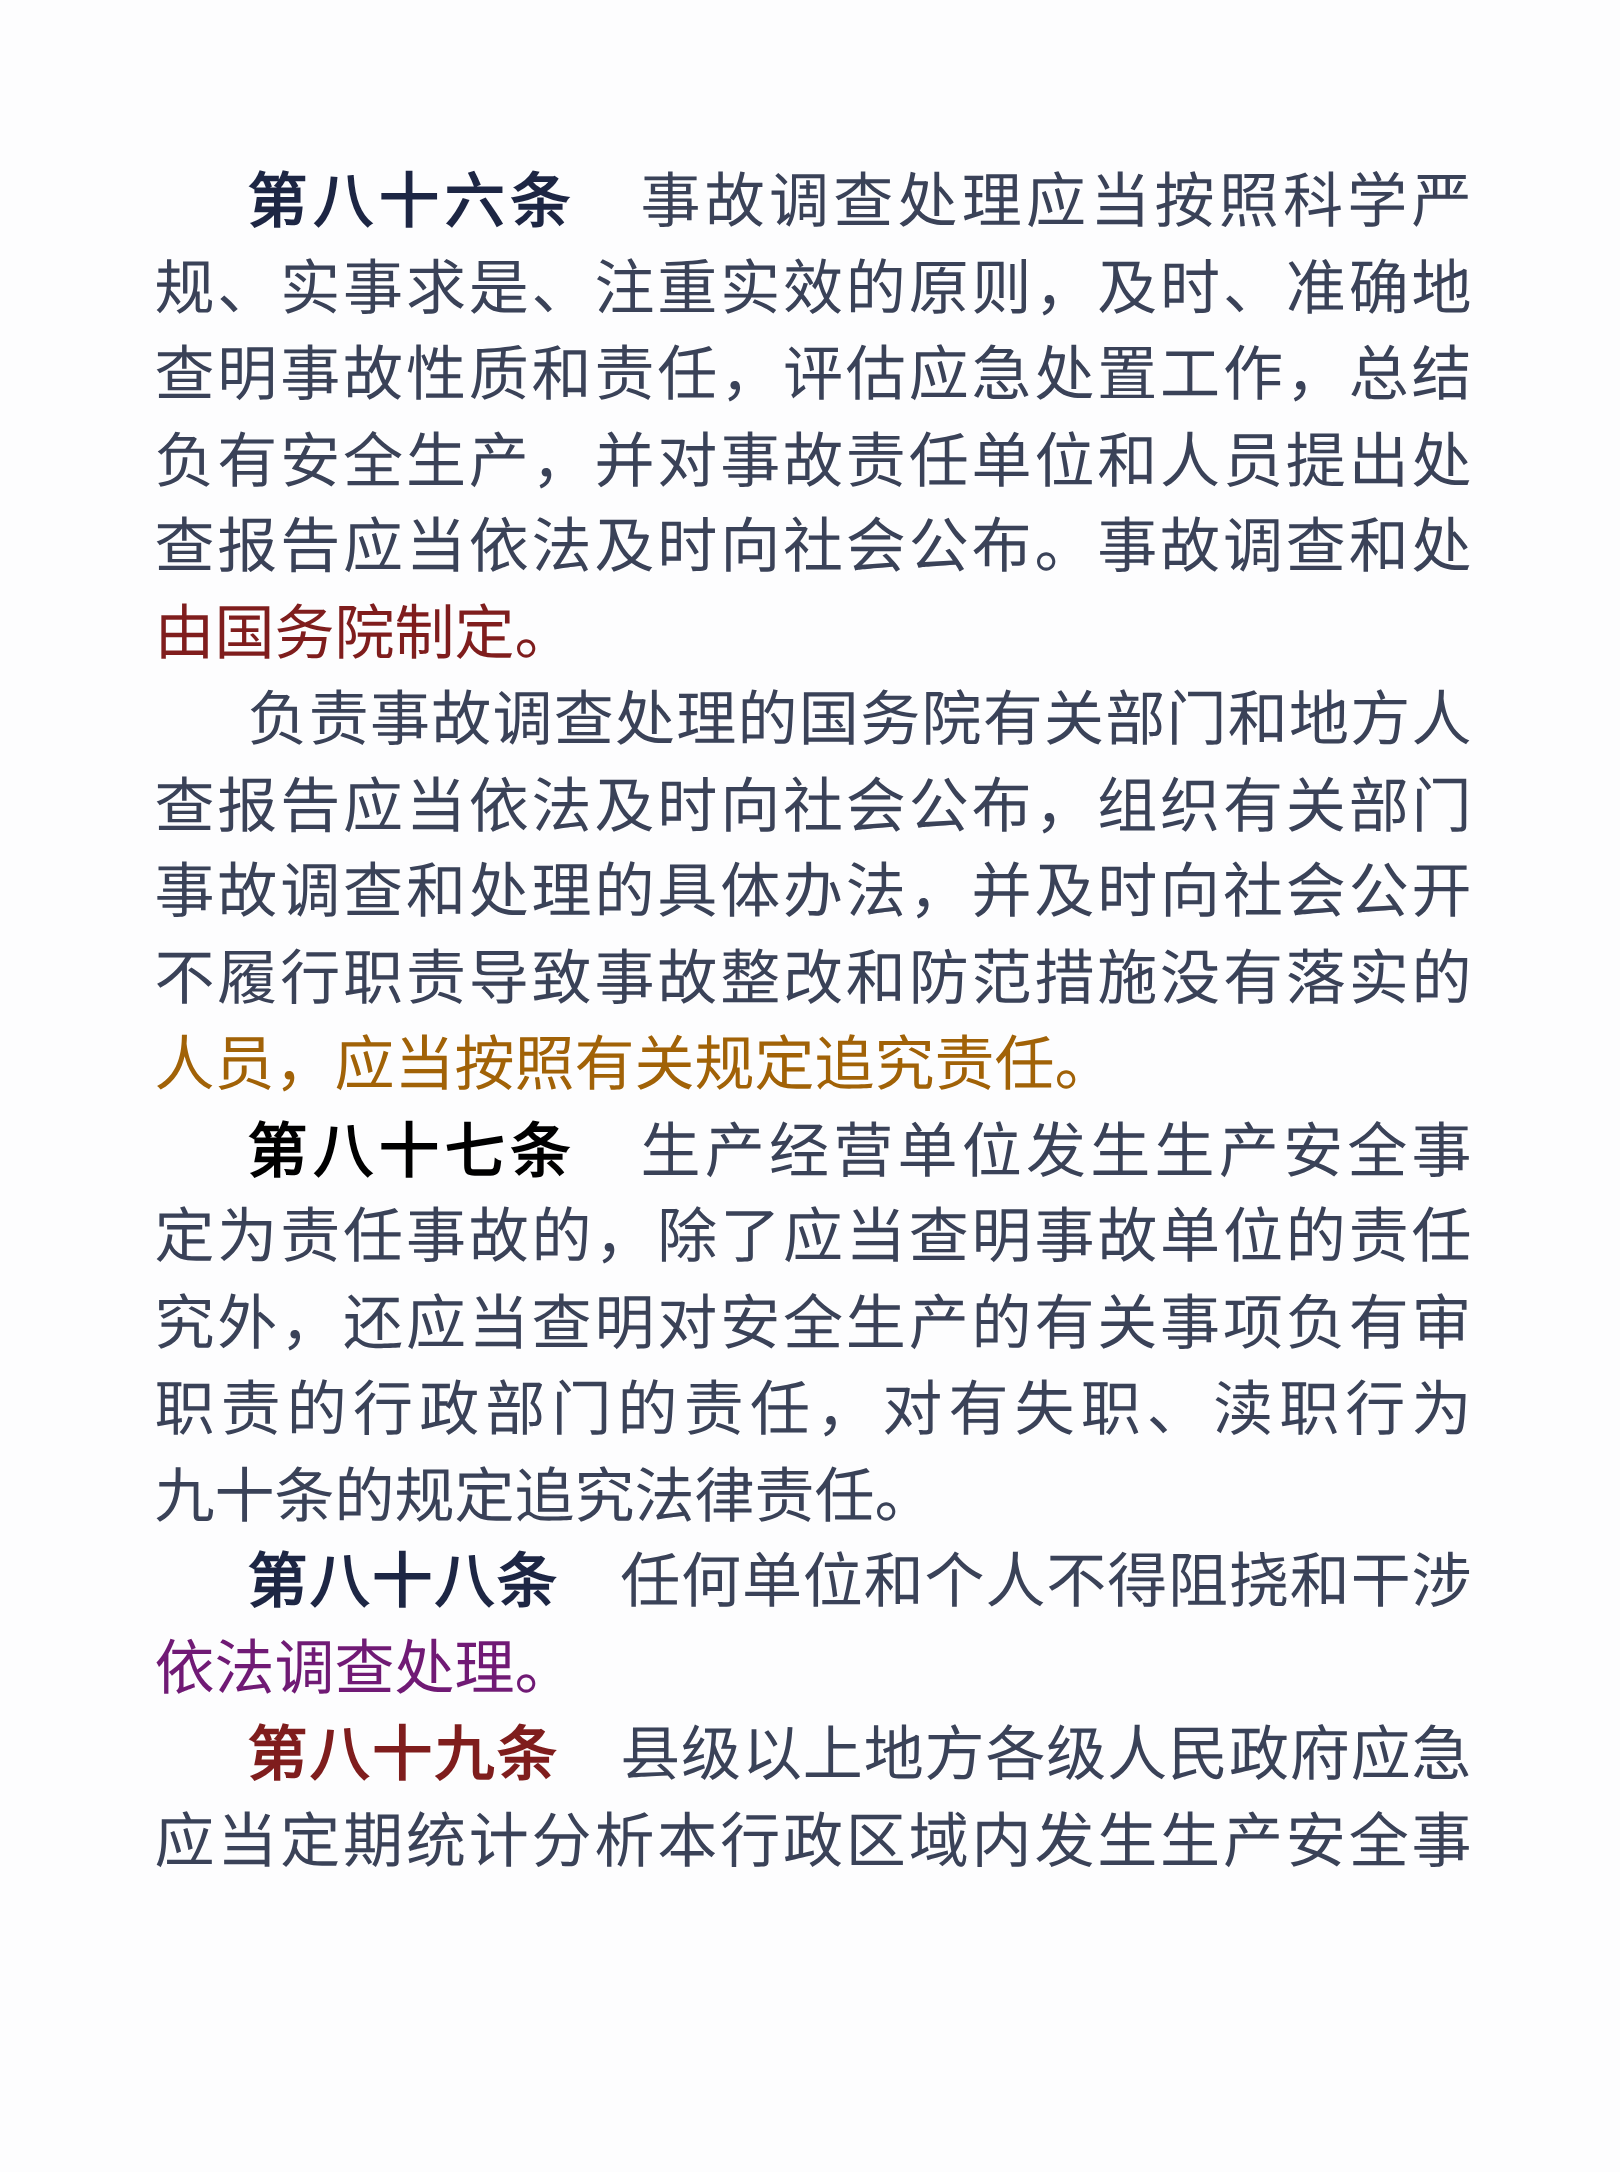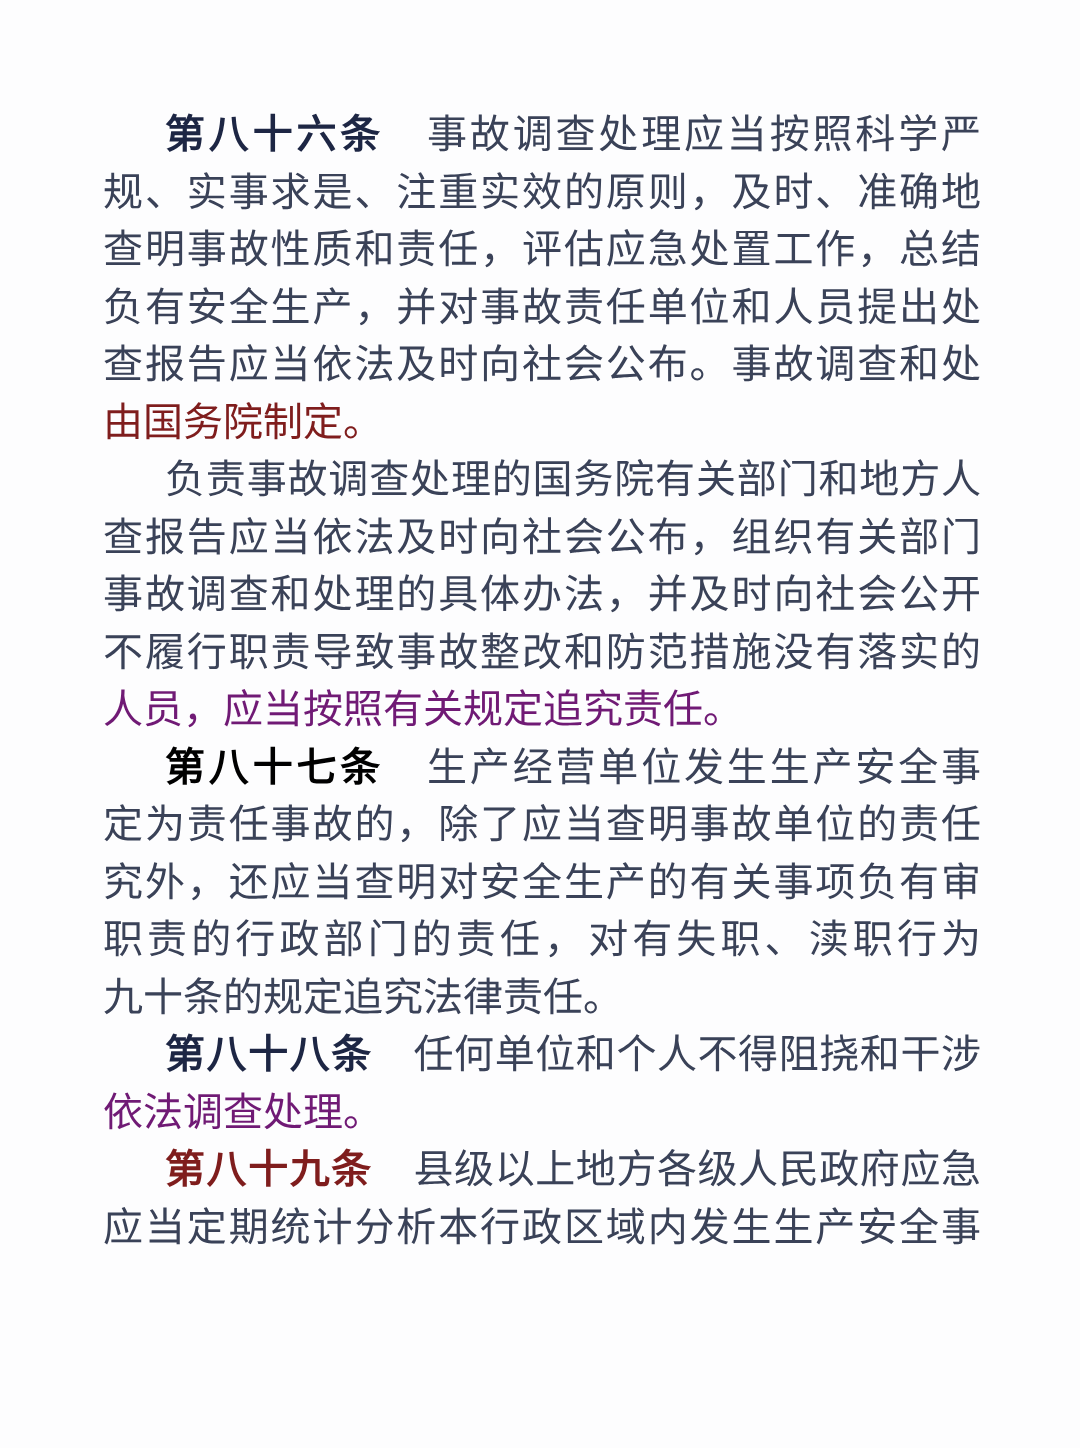--- a/index.html
+++ b/index.html
@@ -60,21 +60,21 @@
         <div class="line" style="color: rgb(58, 66, 88);">查明事故性质和责任，评估应急处置工作，总结事故教训，提</div>
         <div class="line" style="color: rgb(58, 66, 88);">负有安全生产，并对事故责任单位和人员提出处理建议。事故调</div>
         <div class="line" style="color: rgb(58, 66, 88);">查报告应当依法及时向社会公布。事故调查和处理的具体办法</div>
         <div class="line last" style="color: #7f1d1d;">由国务院制定。</div>
       </div>
       <div class="paragraph">
         <div class="line first" style="color: rgb(58, 66, 88);">负责事故调查处理的国务院有关部门和地方人民政府应</div>
         <div class="line" style="color: rgb(58, 66, 88);">查报告应当依法及时向社会公布，组织有关部门对事故整改和</div>
         <div class="line" style="color: rgb(58, 66, 88);">事故调查和处理的具体办法，并及时向社会公开评估结果；对</div>
         <div class="line" style="color: rgb(58, 66, 88);">不履行职责导致事故整改和防范措施没有落实的有关单位和</div>
-        <div class="line last" style="color: #701a75;">人员，应当按照有关规定追究责任。</div>
+        <div class="line last" style="color: #a16207;">人员，应当按照有关规定追究责任。</div>
       </div>
       <div class="paragraph">
         <div class="line first" style="color: rgb(58, 66, 88);"><b class="article-no" style="color: #000000;">第八十七条</b>　生产经营单位发生生产安全事故，经调查确</div>
         <div class="line" style="color: rgb(58, 66, 88);">定为责任事故的，除了应当查明事故单位的责任并依法予以追</div>
         <div class="line" style="color: rgb(58, 66, 88);">究外，还应当查明对安全生产的有关事项负有审查批准和监督</div>
         <div class="line" style="color: rgb(58, 66, 88);">职责的行政部门的责任，对有失职、渎职行为的，依照本法第</div>
         <div class="line last" style="color: rgb(58, 66, 88);">九十条的规定追究法律责任。</div>
       </div>
       <div class="paragraph">
         <div class="line first" style="color: rgb(58, 66, 88);"><b class="article-no" style="color: rgb(29, 38, 68);">第八十八条</b>　任何单位和个人不得阻挠和干涉对事故的</div>

